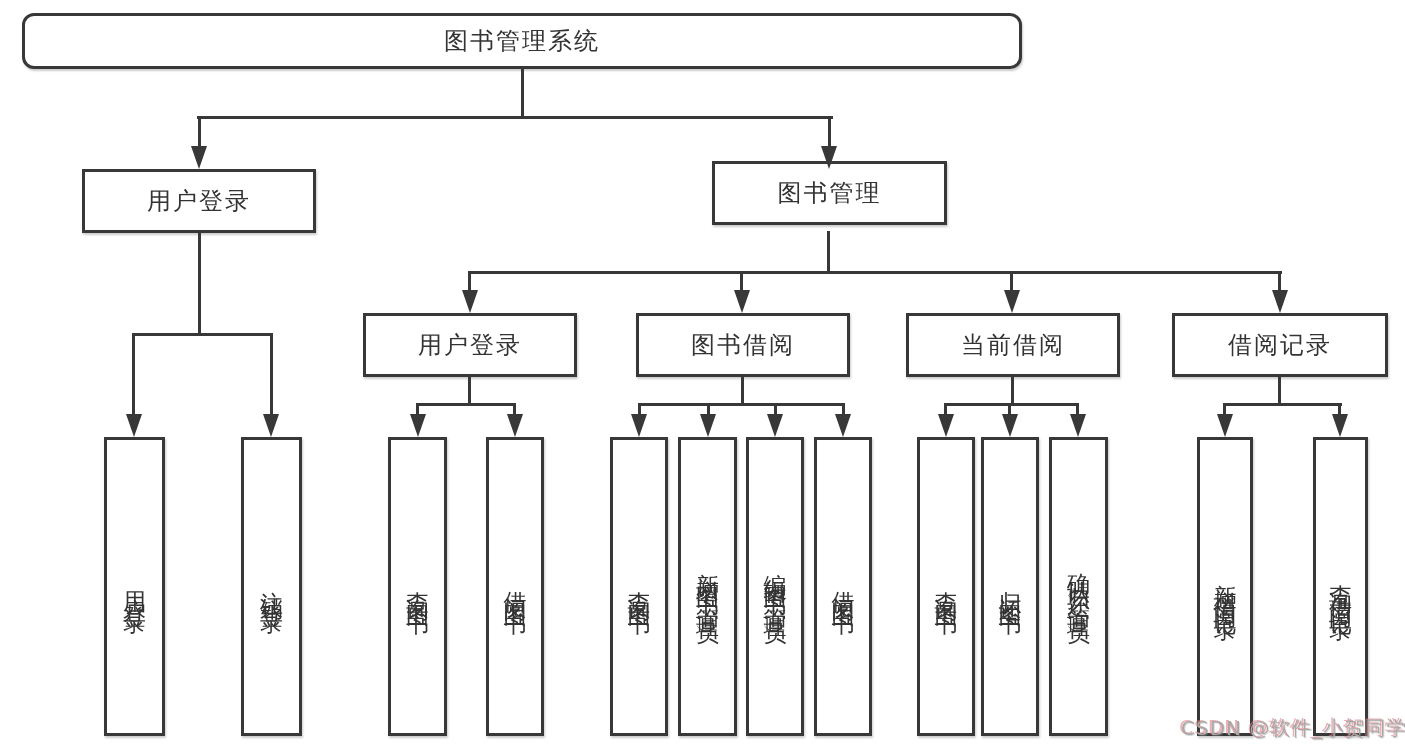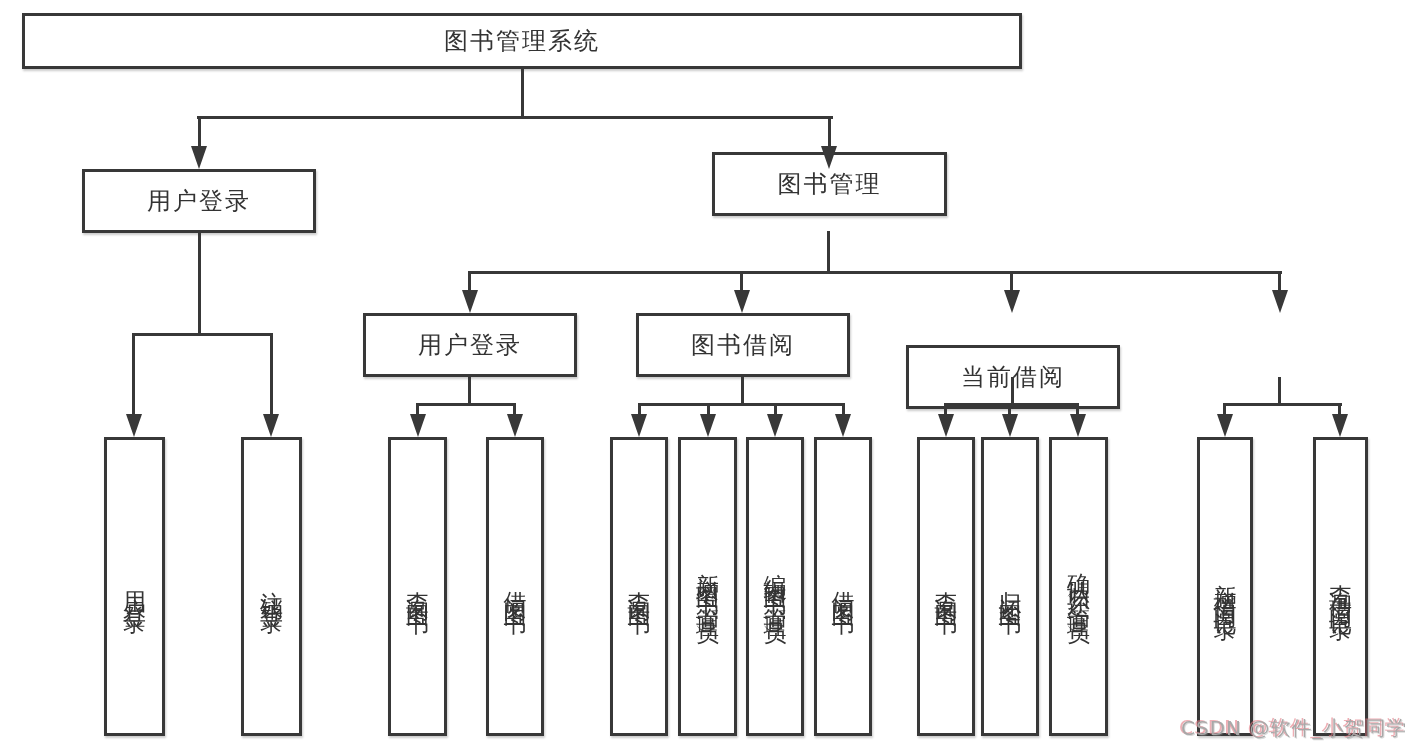--- a/index.html
+++ b/index.html
@@ -29,32 +29,33 @@
     color:#a8a8a8;white-space:nowrap;
     text-shadow:-2px -1px 0 rgba(226,120,130,.6),1px 1px 0 rgba(150,150,150,.35);
     z-index:5;
   }
 </style>
 </head>
 <body>
 
 <div class="stage">
 
-  <div class="node" style="left:22px;top:13px;width:1000px;height:56px;">图书管理系统</div>
+  <div class="node" style="left:22px;top:13px;width:1000px;height:56px;border-radius:12px;">图书管理系统</div>
 
   <div class="node" style="left:82px;top:169px;width:234px;height:64px;">用户登录</div>
 
-  <div class="node" style="left:712px;top:152px;width:235px;height:64px;">图书管理</div>
+  <div class="node" style="left:712px;top:161px;width:235px;height:64px;">图书管理</div>
 
   <div class="node" style="left:363px;top:313px;width:214px;height:64px;">用户登录</div>
 
   <div class="node" style="left:636px;top:313px;width:214px;height:64px;text-align:center;">图书借阅</div>
 
-  <div class="node" style="left:906px;top:313px;width:214px;height:64px;margin-top:32px;">当前借阅</div>
+  <div class="node" style="left:906px;top:313px;width:214px;height:64px;">当前借阅</div>
 
+  <div class="node" style="left:1172px;top:313px;width:216px;height:64px;">借阅记录</div>
 
   <div class="node leaf" style="left:104px;top:437px;width:61px;height:299px;">用户登录</div>
 
   <div class="node leaf" style="left:241px;top:437px;width:61px;height:299px;">注销登录</div>
 
   <div class="node leaf" style="left:388px;top:437px;width:59px;height:299px;">查询图书</div>
 
   <div class="node leaf" style="left:486px;top:437px;width:58px;height:299px;">借阅图书</div>
 
   <div class="node leaf" style="left:610px;top:437px;width:58px;height:299px;">查询图书</div>

